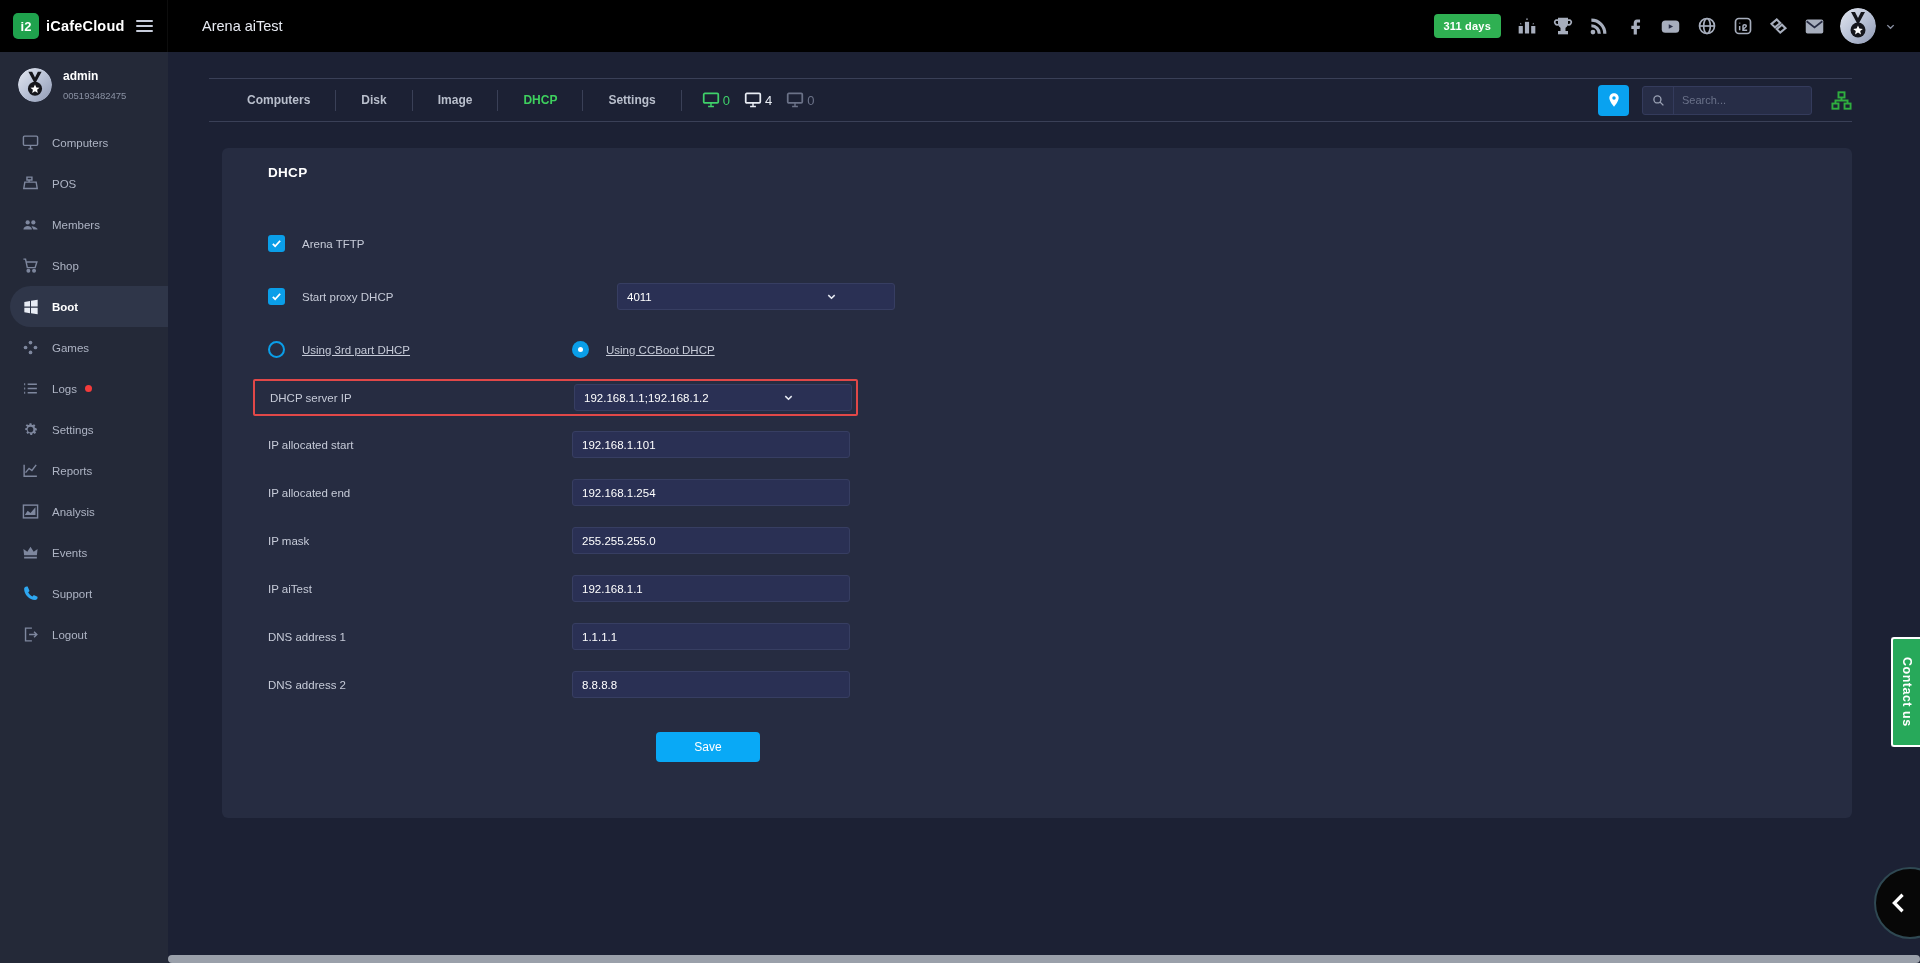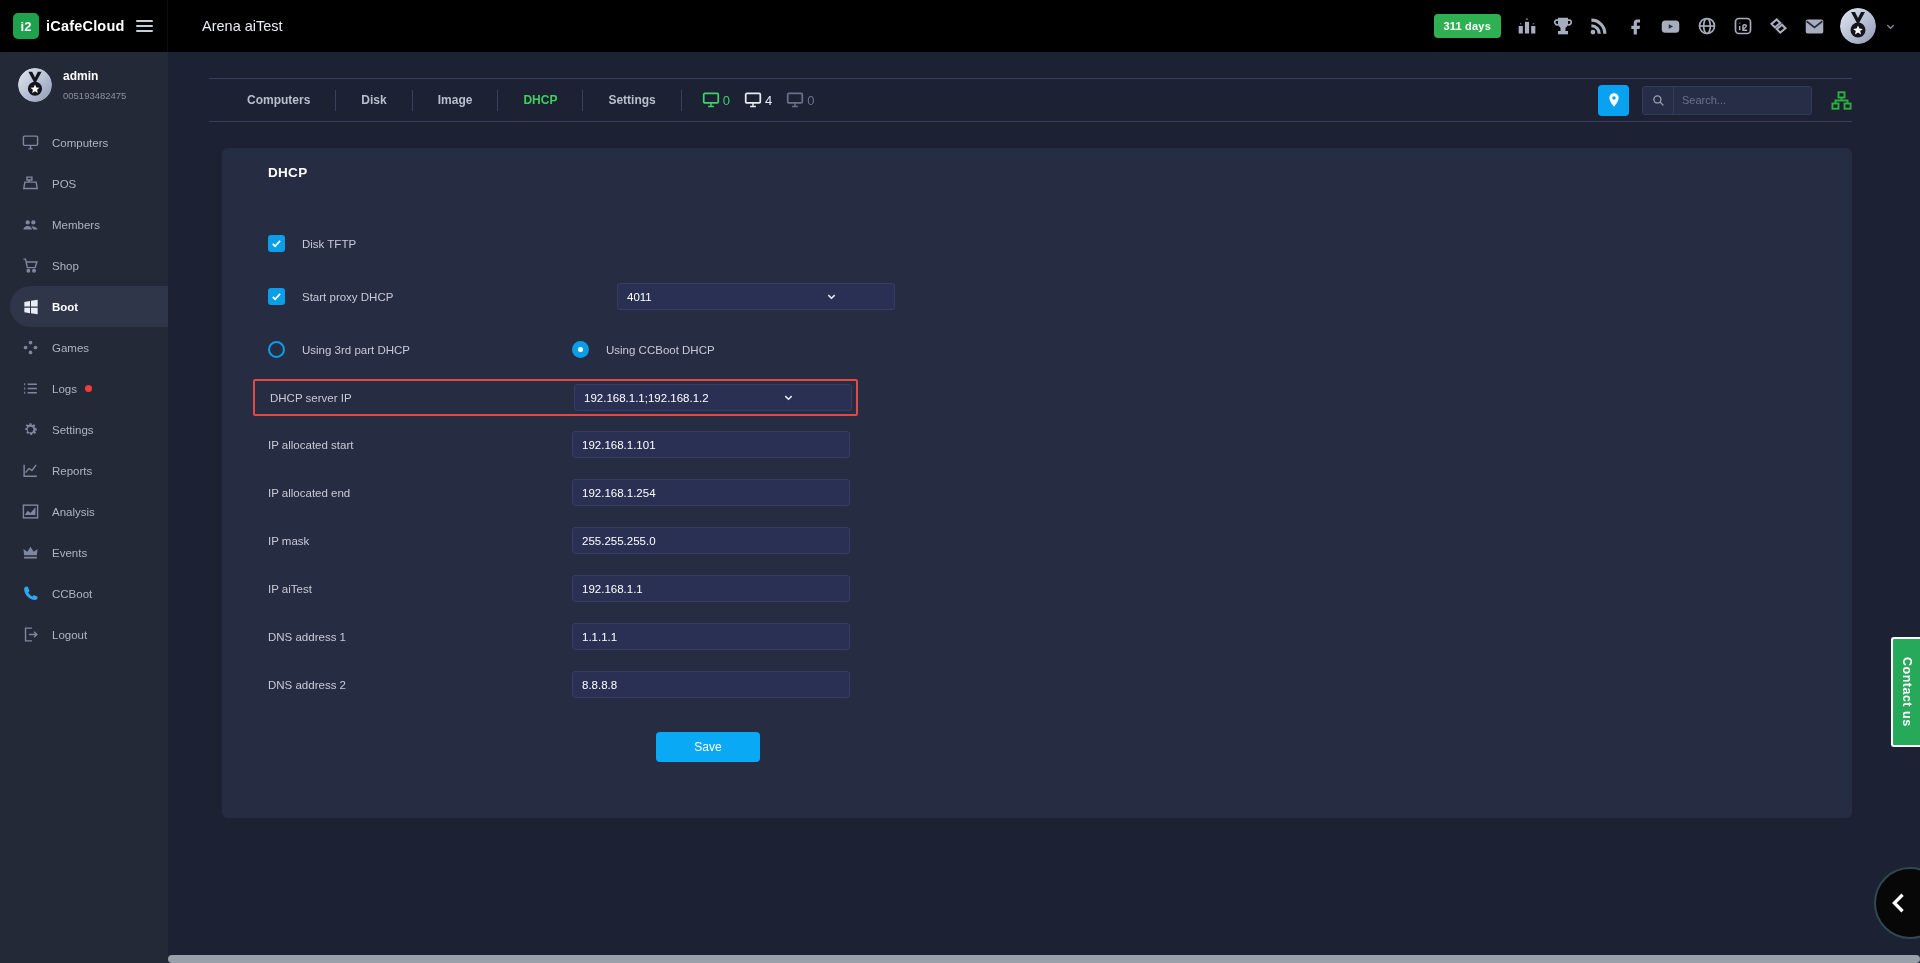--- a/index.html
+++ b/index.html
@@ -117,21 +117,21 @@
   .checkbox {
     width:17px; height:17px; background:#0a9ee8; border-radius:3px;
     display:flex; align-items:center; justify-content:center; cursor:pointer; flex-shrink:0;
   }
   .cb-label { font-size:11.5px; color:#c6cbd8; margin-left:17px; }
   .radio { width:17px; height:17px; border-radius:50%; flex-shrink:0; cursor:pointer; }
   .radio.off { border:2px solid #0a9ee8; background:transparent; }
   .radio.on { background:#0a9ee8; display:flex; align-items:center; justify-content:center; }
   .radio.on i { width:5px; height:5px; background:#fff; border-radius:50%; display:block; }
   .radio-cell { display:flex; align-items:center; width:304px; }
-  .radio-label { font-size:11.5px; color:#c6cbd8; margin-left:17px; }
+  .radio-label { font-size:11.5px; color:#c6cbd8; margin-left:17px;text-decoration:underline; }
 
   .ctl { width:228px; position:relative; }
   .text-input {
     width:278px; height:27px; background:#2a3054; border:1px solid #373e62;
     border-radius:3px; color:#fff; font-size:11.5px; padding:0 9px;
     font-family:"Liberation Sans", sans-serif; outline:none;
   }
   .select {
     width:278px; height:27px; background:#2a3054; border:1px solid #373e62;
     border-radius:3px; display:flex; align-items:center; padding:0 9px;
@@ -396,21 +396,21 @@
           </svg>
         </span>
       <span class="nlabel">Events</span>
     </div>
     <div class="nav-item">
       <span class="nicon blue">
           <svg width="17" height="17" viewBox="0 0 24 24" fill="currentColor">
             <path d="M6.5 2C4.6 2 3 3.6 3 5.5 3 13.5 10.5 21 18.5 21c1.9 0 3.5-1.6 3.5-3.5 0-.5-.3-1-.8-1.2l-4-1.7c-.5-.2-1-.1-1.3.3l-1.1 1.4c-2.5-1.2-4.9-3.6-6.1-6.1l1.4-1.1c.4-.3.5-.8.3-1.3l-1.7-4C8.5 2.3 8 2 7.5 2z"></path>
           </svg>
         </span>
-      <span class="nlabel">CCBoot</span>
+      <span class="nlabel">Support</span>
     </div>
     <div class="nav-item">
       <span class="nicon">
           <svg width="17" height="17" viewBox="0 0 24 24" fill="none" stroke="currentColor" stroke-width="2">
             <path d="M14 3H5v18h9"></path>
             <path d="M10 12h11M17 8l4 4-4 4"></path>
           </svg>
         </span>
       <span class="nlabel">Logout</span>
     </div>
@@ -482,21 +482,21 @@
 
     <div class="form">
 
       <div class="frow mb26">
         <div style="display:flex;align-items:center;width:304px;">
           <div class="checkbox">
             <svg width="11" height="11" viewBox="0 0 24 24" fill="none" stroke="#fff" stroke-width="4">
                 <path d="M4 13l5 5L20 6"></path>
               </svg>
           </div>
-          <span class="cb-label">Disk TFTP</span>
+          <span class="cb-label">Arena TFTP</span>
         </div>
       </div>
 
       <div class="frow mb26">
         <div style="display:flex;align-items:center;width:349px;">
           <div class="checkbox">
             <svg width="11" height="11" viewBox="0 0 24 24" fill="none" stroke="#fff" stroke-width="4">
                 <path d="M4 13l5 5L20 6"></path>
               </svg>
           </div>

